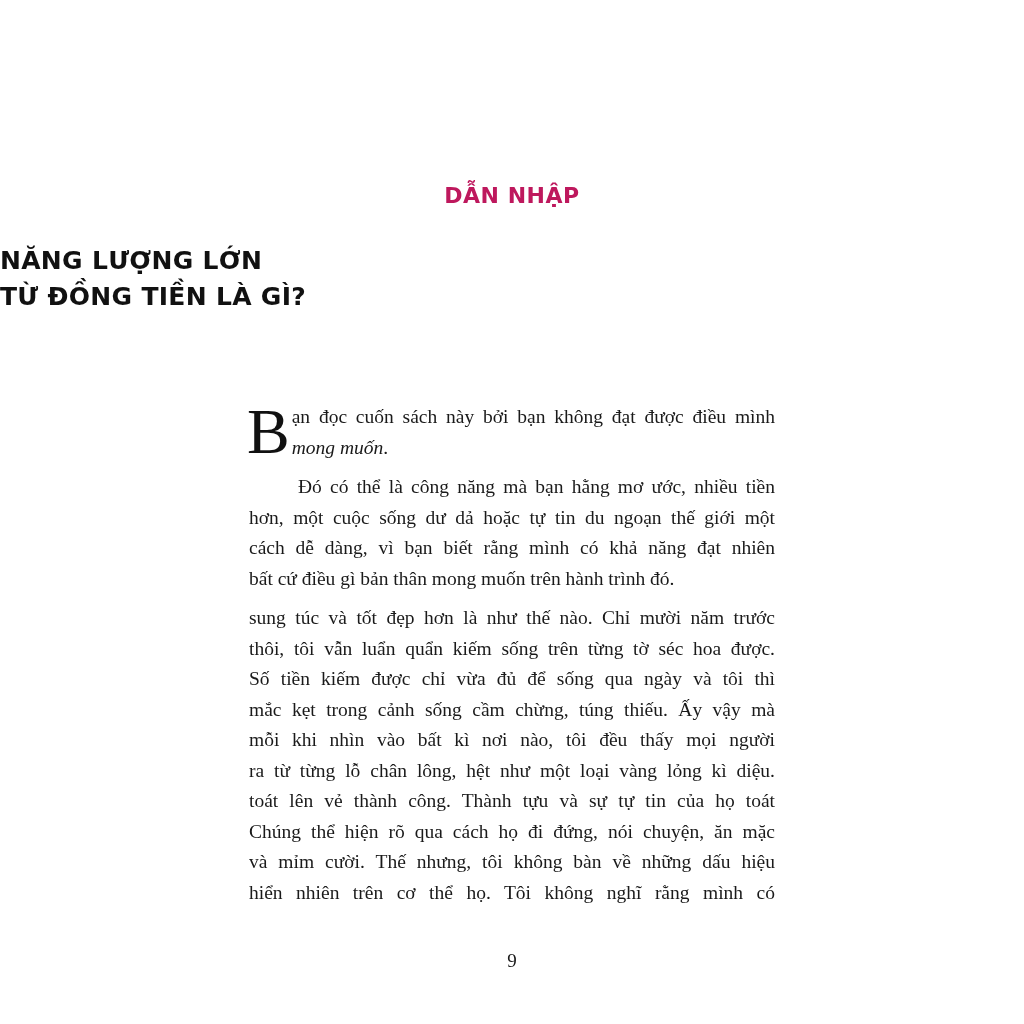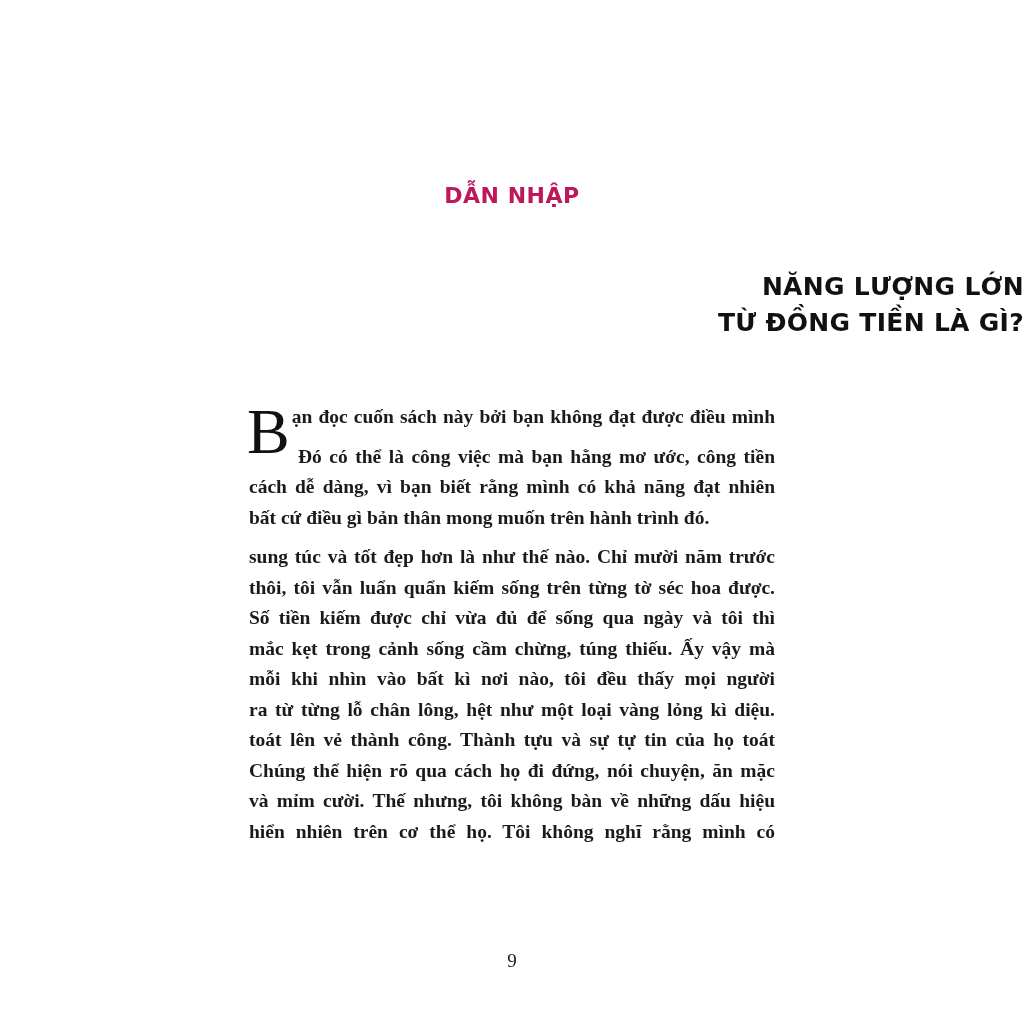--- a/index.html
+++ b/index.html
@@ -33,47 +33,46 @@
       font-weight: bold;
       font-size: 22px;
       letter-spacing: 0.5px;
       color: #be185d;
     }
     .chapter-title {
       position: absolute;
       left: 0;
       width: 1024px;
       top: 243px;
-      text-align: right;
+      text-align: left;
       font-family: "DejaVu Sans", "Liberation Sans", sans-serif;
       font-weight: bold;
       font-size: 25px;
       line-height: 36px;
       color: #111111;
       letter-spacing: 0.3px;
-      margin-top: 26px;
     }
     .chapter-title div { display: block; }
     .body-text {
       position: absolute;
       left: 249px;
       top: 402px;
       width: 526px;
       font-family: "Liberation Serif", "DejaVu Serif", serif;
       font-size: 19.5px;
       line-height: 30.5px;
       color: #1a1a1a;
       text-align: justify;
     }
     .para {
       margin: 0 0 9px 0;
       text-align: justify;
       text-align-last: left;
     }
-    .line { display: block; text-align: justify; text-align-last: justify; font-weight: bold; }
+    .line { display: block; text-align: justify; text-align-last: justify; }
     .line.last { text-align-last: left; }
     .indent-line { padding-left: 49px; }
     .dropcap-para {
       position: relative;
       margin: 0 0 9px 0;
     }
     .dropcap {
       float: left;
       font-family: "Liberation Serif", "DejaVu Serif", serif;
       font-size: 64px;
@@ -104,24 +103,26 @@
   <div class="chapter-title">
     <div>NĂNG LƯỢNG LỚN</div>
     <div>TỪ ĐỒNG TIỀN LÀ GÌ?</div>
   </div>
 
   <div class="body-text">
 
     <div class="dropcap-para">
       <span class="dropcap">B</span>
       <span class="line">ạn đọc cuốn sách này bởi bạn không đạt được điều mình</span>
+      <span class="line last"><span class="italic">mong muốn</span><span>.</span></span>
     </div>
 
     <div class="para">
-      <span class="line indent-line">Đó có thể là công việc mà bạn hằng mơ ước, công tiền</span>
+      <span class="line indent-line">Đó có thể là công năng mà bạn hằng mơ ước, nhiều tiền</span>
+      <span class="line">hơn, một cuộc sống dư dả hoặc tự tin du ngoạn thế giới một</span>
       <span class="line">cách dễ dàng, vì bạn biết rằng mình có khả năng đạt nhiên</span>
       <span class="line last">bất cứ điều gì bản thân mong muốn trên hành trình đó.</span>
     </div>
 
     <div class="para">
       <span class="line">sung túc và tốt đẹp hơn là như thế nào. Chỉ mười năm trước</span>
       <span class="line">thôi, tôi vẫn luẩn quẩn kiếm sống trên từng tờ séc hoa được.</span>
       <span class="line">Số tiền kiếm được chỉ vừa đủ để sống qua ngày và tôi thì</span>
       <span class="line">mắc kẹt trong cảnh sống cầm chừng, túng thiếu. Ấy vậy mà</span>
       <span class="line">mỗi khi nhìn vào bất kì nơi nào, tôi đều thấy mọi người</span>

